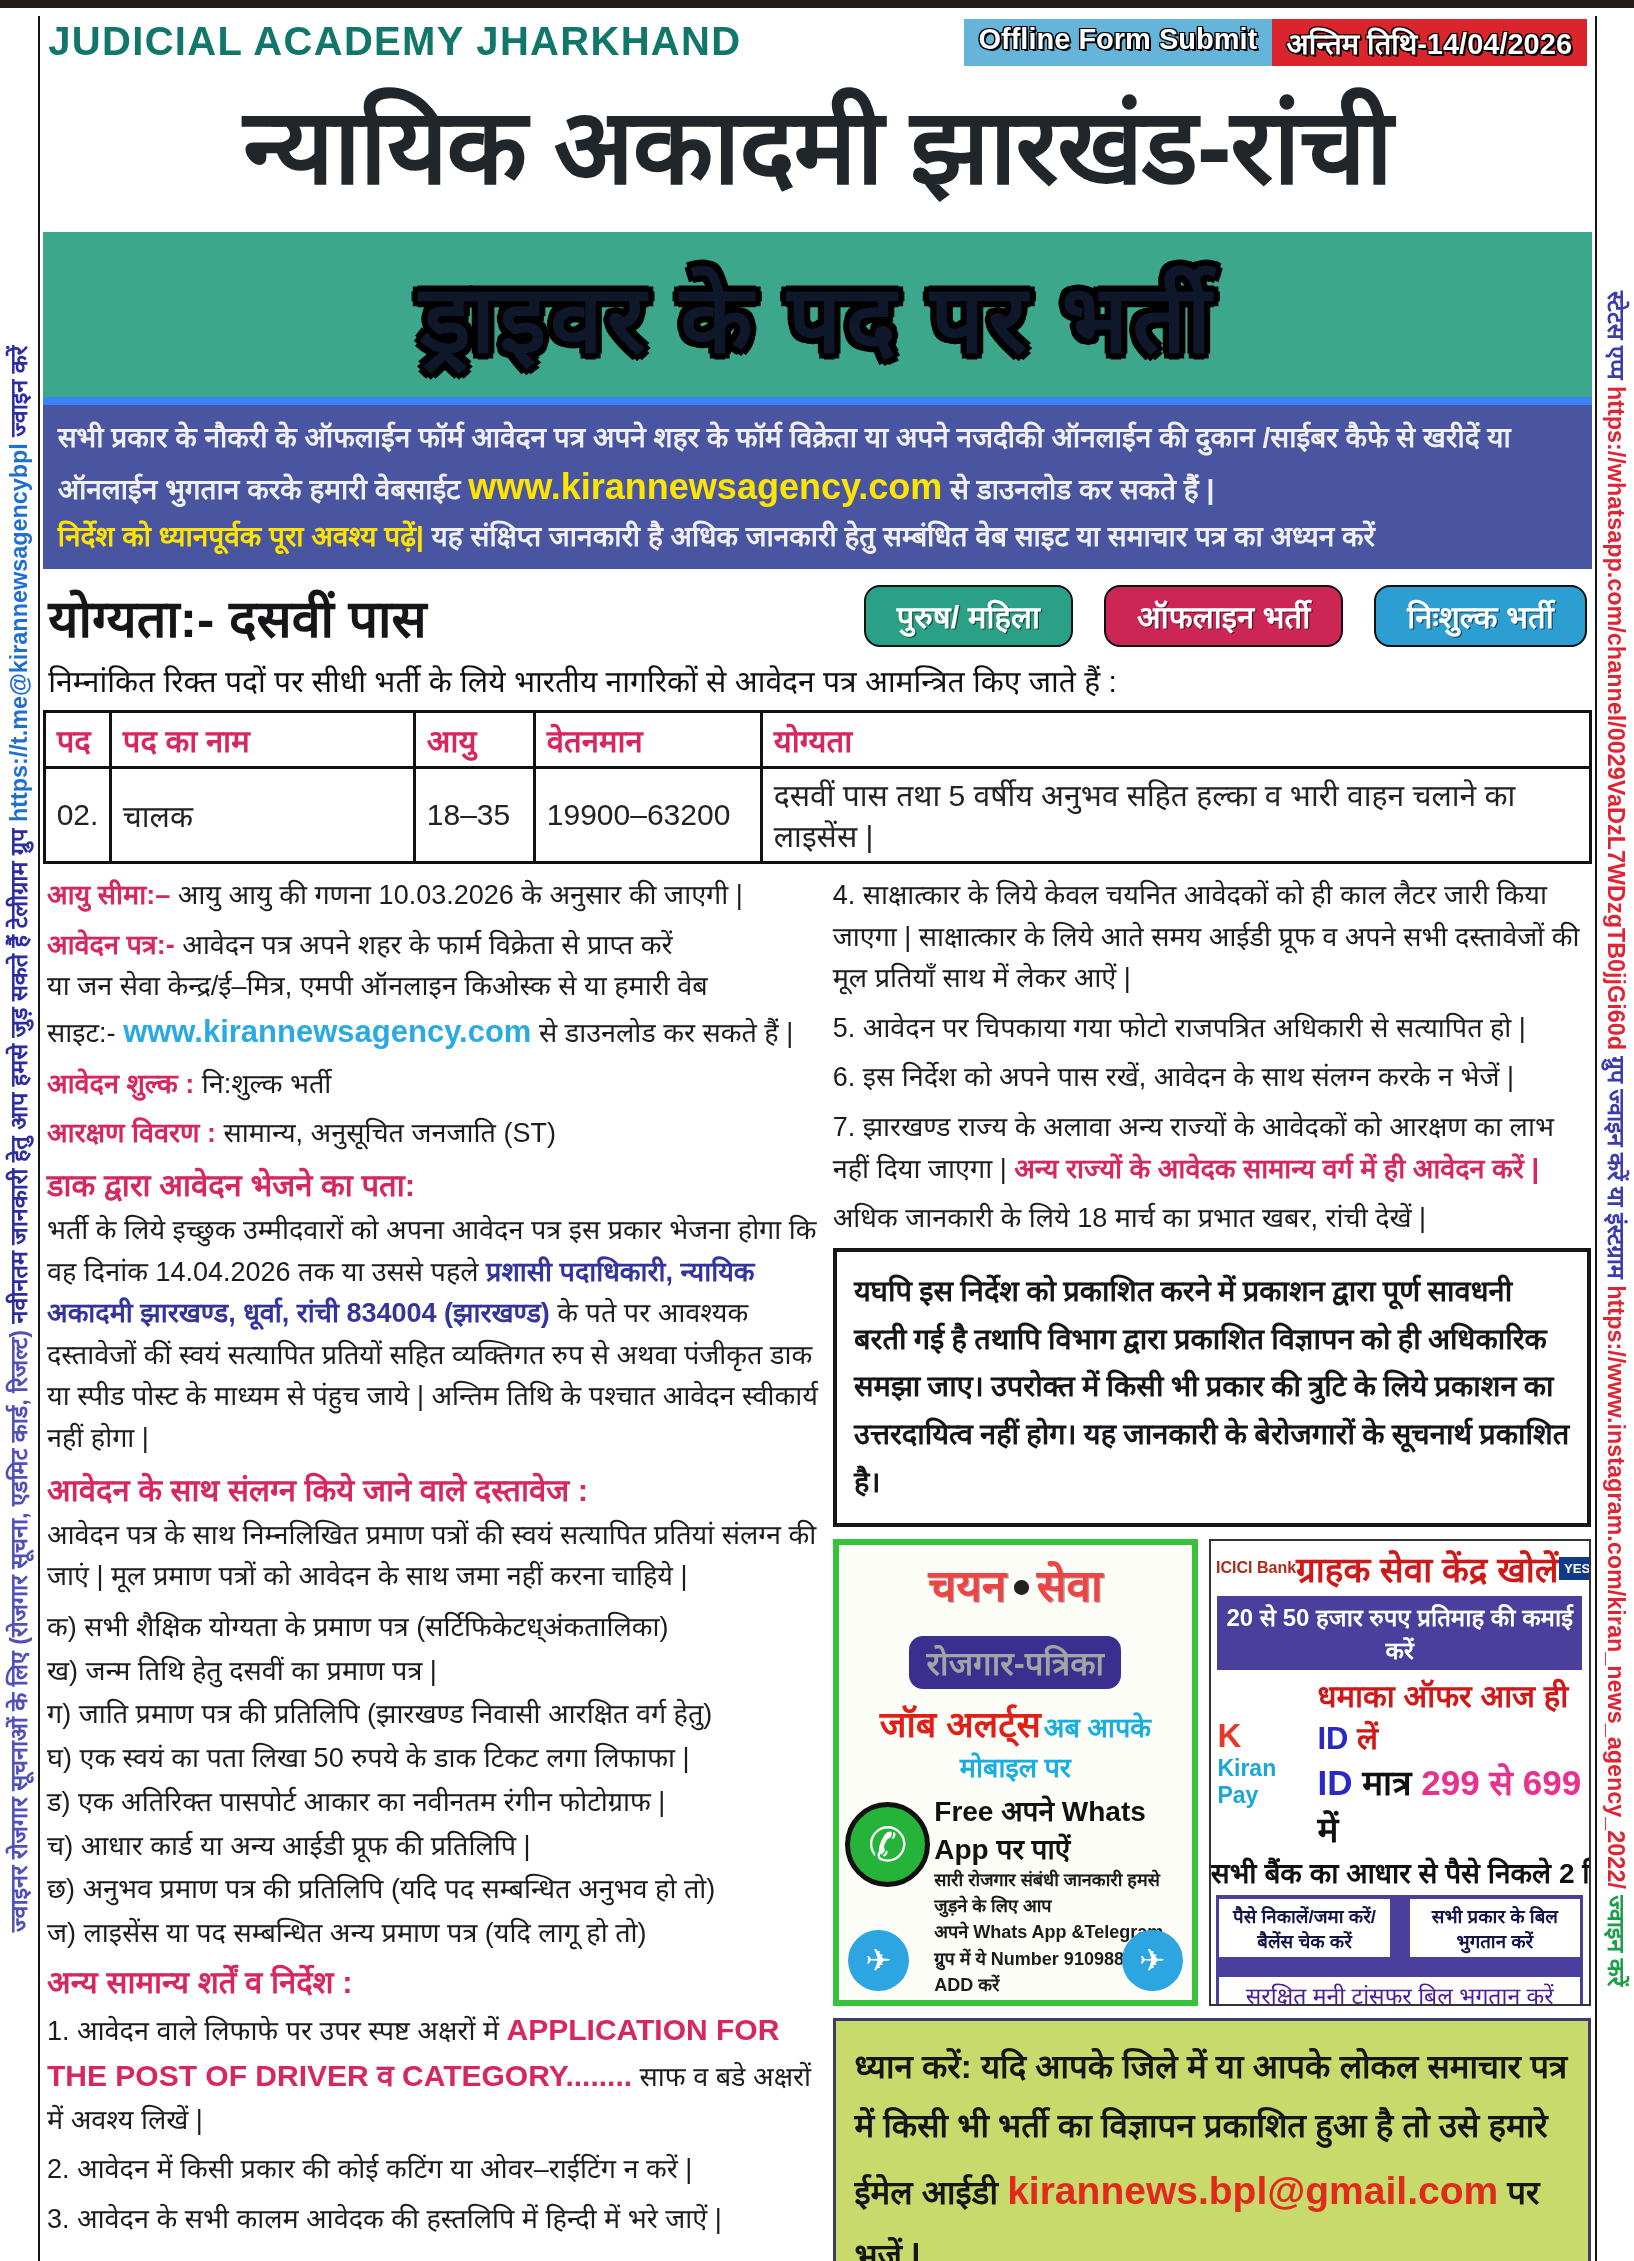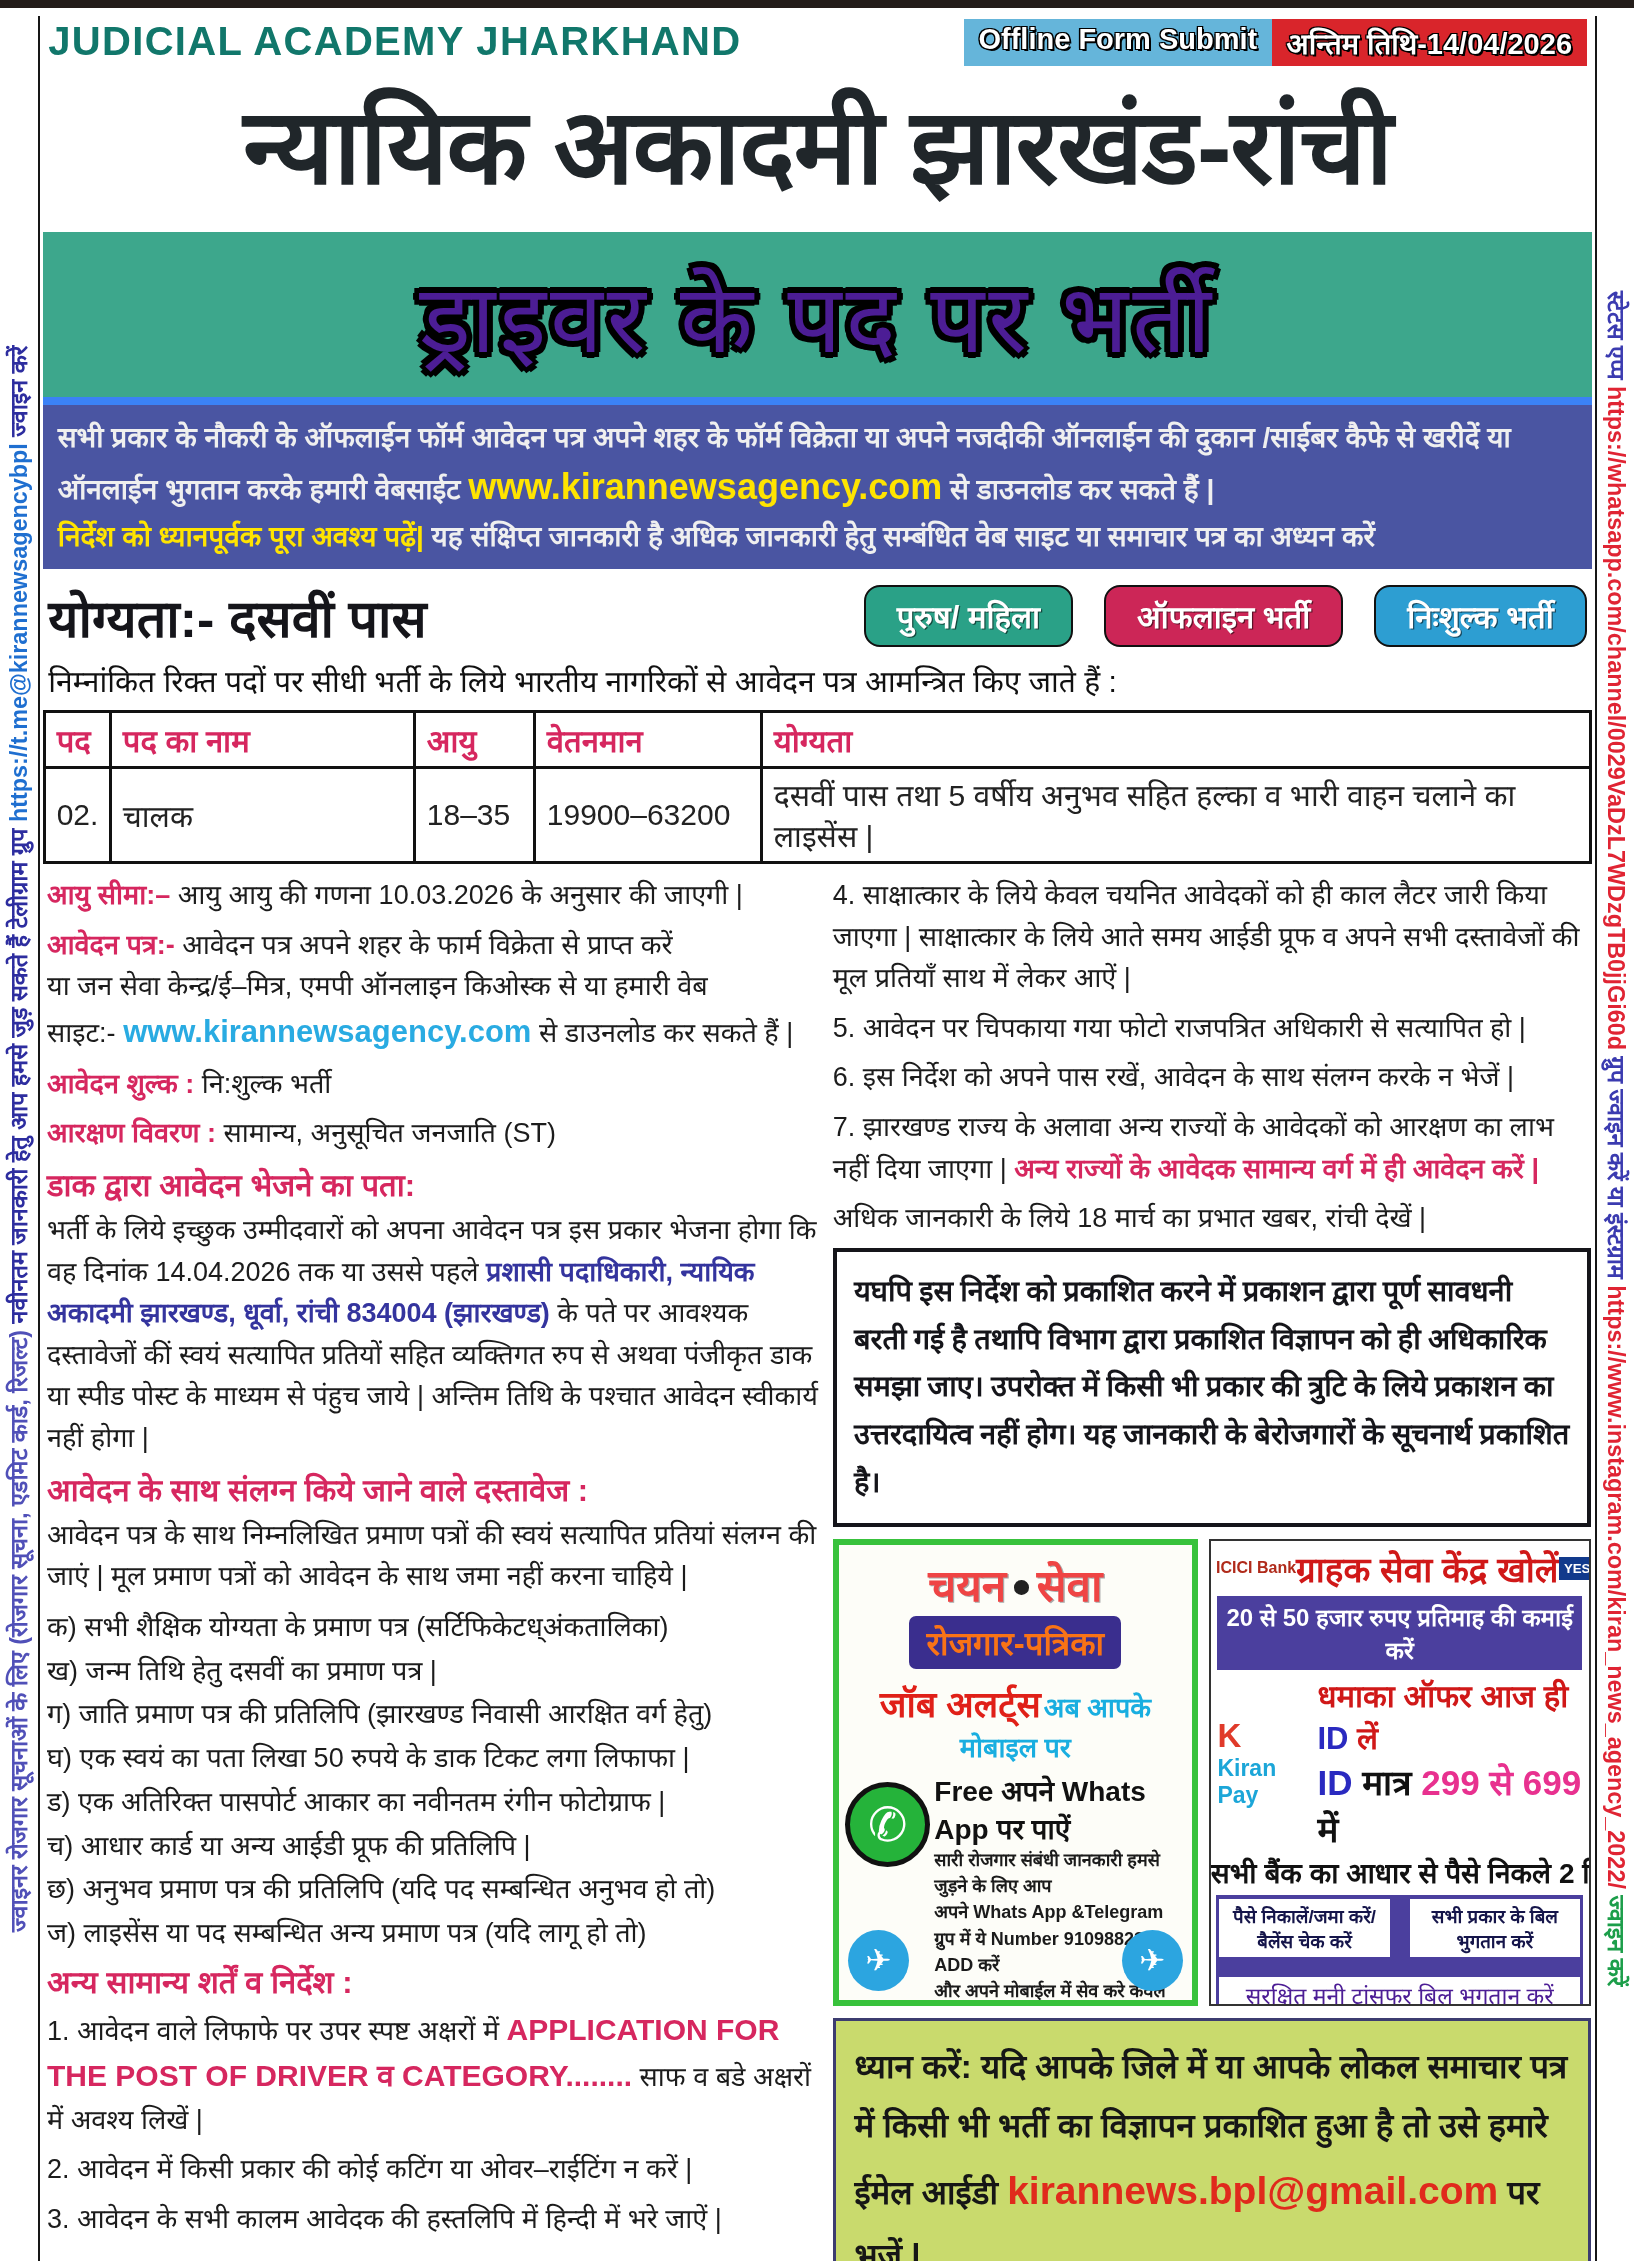--- a/index.html
+++ b/index.html
@@ -15,21 +15,21 @@
 .main{position:absolute;left:43px;top:8px;width:1549px}
 
 .hdr{display:flex;justify-content:space-between;align-items:flex-start;padding:2.7px 5.3px 0}
 .brand{font-size:40px;font-weight:900;color:#11776b;letter-spacing:1.3px}
 .badges{display:flex}
 .badge{font-size:29px;font-weight:900;color:#fff;padding:4px 14.7px;text-shadow:2px 2px 0 #000,-1.3px -1.3px 0 #000,1.3px -1.3px 0 #000,-1.3px 1.3px 0 #000;white-space:nowrap}
 .b-off{background:#65b5da}.b-dead{background:#d9252b}
 
 .title{font-size:105px;font-weight:900;color:#20262a;text-align:center;line-height:1.55;white-space:nowrap;letter-spacing:-1.3px}
 .sub-band{background:#3da78c;margin-top:4px;text-align:center;padding:17.3px 0}
-.sub-band span{font-size:95px;font-weight:400;color:#4c1d95;letter-spacing:4px;white-space:nowrap;
+.sub-band span{font-size:95px;font-weight:700;color:#0f172a;letter-spacing:4px;white-space:nowrap;
  text-shadow:4.7px 4.7px 0 #000,-4.7px 4.7px 0 #000,4.7px -4.7px 0 #000,-4.7px -4.7px 0 #000,0 6px 0 #000,0 -6px 0 #000,6px 0 0 #000,-6px 0 0 #000}
 
 .intro{background:#4a55a2;color:#efefef;font-weight:bold;padding:10.7px 14.7px;font-size:28px;line-height:1.55;border-top:8px solid #3b82f6}
 .yl{color:#ffe400}
 .intro .url{color:#ffe400;font-size:36px}
 
 .qualrow{display:flex;align-items:center;padding:12px 5.3px 2.7px}
 .qual-h{font-size:52px;font-weight:900;color:#15151a;flex:1;white-space:nowrap}
 .pill{font-size:31px;font-weight:900;color:#fff;border:2.7px solid #111;border-radius:16px;padding:8px 31px;margin-left:31px;white-space:nowrap;text-shadow:1.3px 1.3px 0 rgba(0,0,0,.55)}
 .p-teal{background:#2aa187}.p-pink{background:#cc2657}.p-blue{background:#2d9ed2}
@@ -50,21 +50,21 @@
 .h-pk{font-size:31px;font-weight:bold;color:#d6275f;margin:4px 0 5.3px}
 .doc{font-size:27px;line-height:1.62;color:#1c1c1c}
 .caps{color:#d6275f;font-weight:bold;font-size:30px}
 
 .disc{border:4px solid #15151a;padding:16px 17.3px;font-size:29px;font-weight:bold;line-height:1.65;font-family:"Liberation Serif",serif;color:#15151a;margin:8px 0 12px}
 
 .ads{display:flex;gap:10.7px}
 .chayan{width:371px;height:467px;border:6.7px solid #38c23c;background:#fdfdf8;position:relative;text-align:center;padding-top:9.3px;overflow:hidden}
 .ch-t{font-size:44px;font-weight:900;color:#ef4444;text-shadow:1.3px 1.3px 0 #aaa}
 .ch-dot{display:inline-block;width:14.7px;height:14.7px;background:#222;border-radius:50%;margin:0 8px 4px;vertical-align:middle}
-.ch-sub{display:inline-block;background:#3a2e8e;color:#f97316;font-size:33px;font-weight:900;border-radius:7px;padding:4px 17.3px;margin-top:2px}
+.ch-sub{display:inline-block;background:#3a2e8e;color:#a3a3a3;font-size:33px;font-weight:900;border-radius:14px;padding:4px 17.3px;margin-top:22px}
 .ch-alert{margin-top:9.3px}
 .ch-job{font-size:36px;font-weight:900;color:#e02018}
 .ch-mobtxt{font-size:27px;font-weight:900;color:#19aee0}
 .ch-row{display:flex;align-items:flex-start;padding:6.7px 5.3px 0;text-align:left}
 .wa-circle{flex:0 0 85px;height:85px;border-radius:50%;background:#25b33a;border:5.3px solid #111;color:#fff;font-size:47px;display:flex;align-items:center;justify-content:center;margin:10.7px 4px 0 1.3px}
 .ch-free{font-size:28px;font-weight:900;color:#111}
 .ch-line{font-size:18px;font-weight:bold;color:#1b1b1b;line-height:1.45}
 .tg{position:absolute;bottom:9.3px;width:61px;height:61px;border-radius:50%;background:#2ca5e0;color:#fff;font-size:31px;display:flex;align-items:center;justify-content:center}
 .tg-l{left:9.3px}.tg-r{right:9.3px}
 

